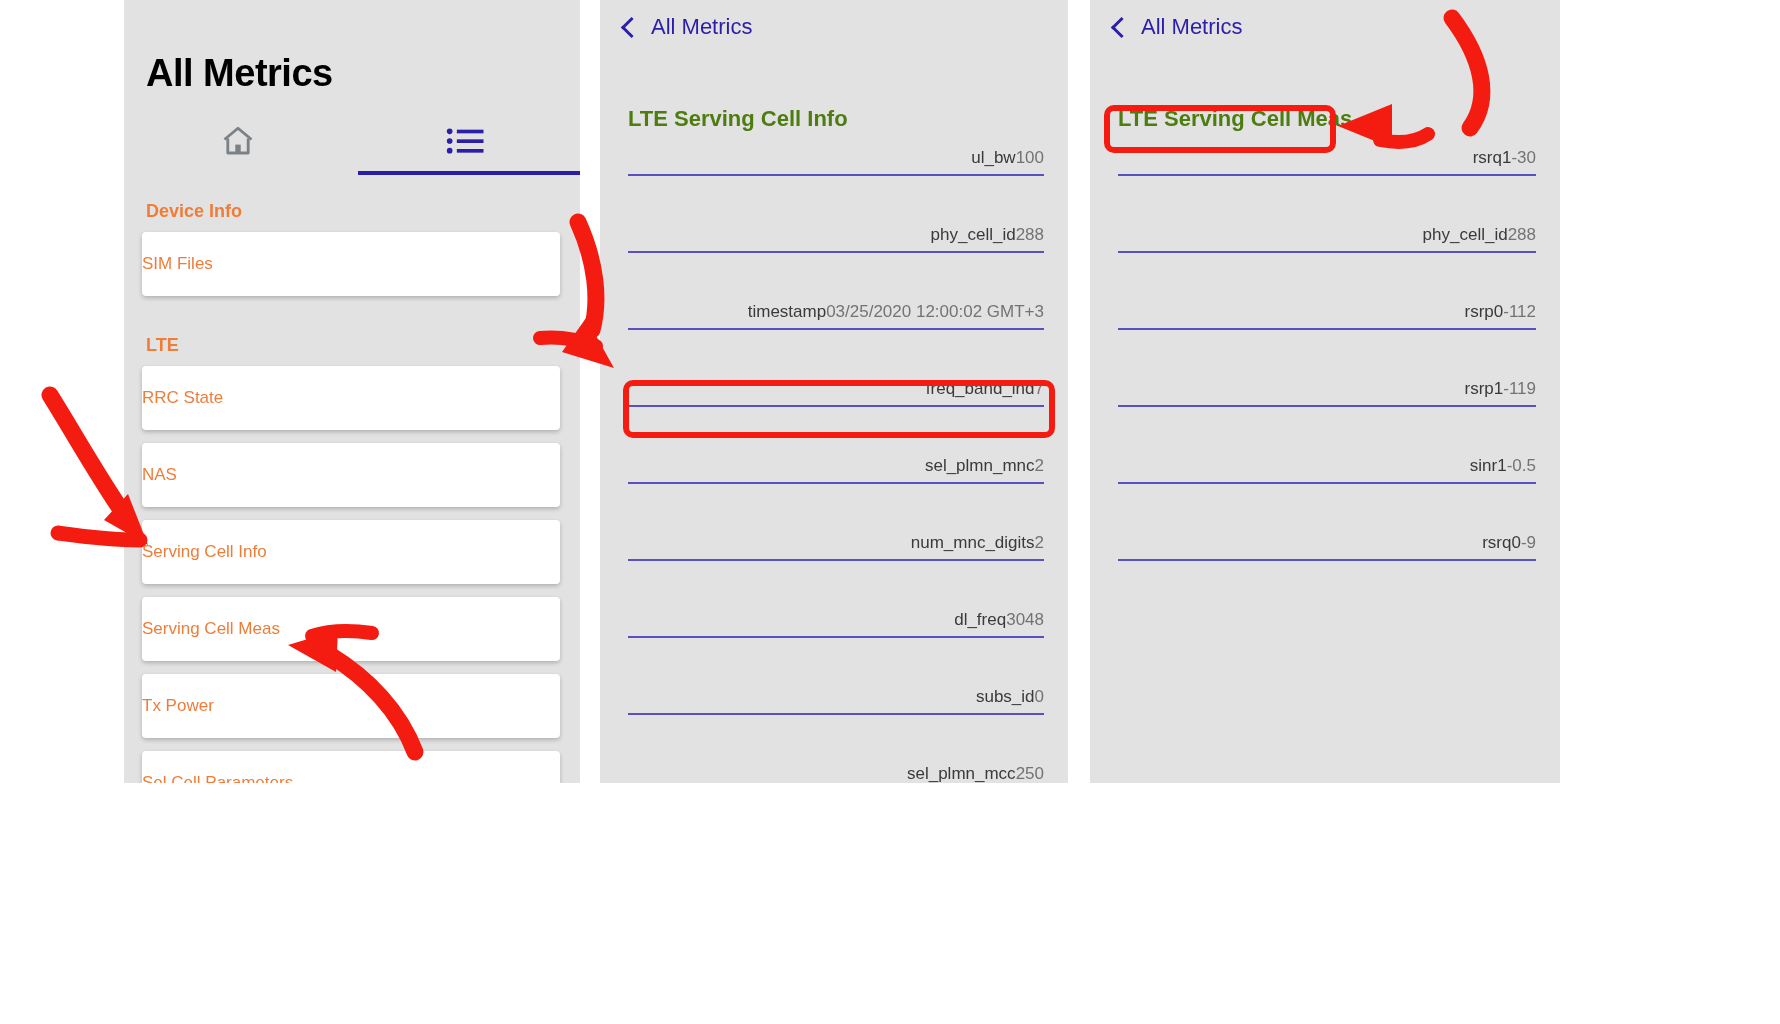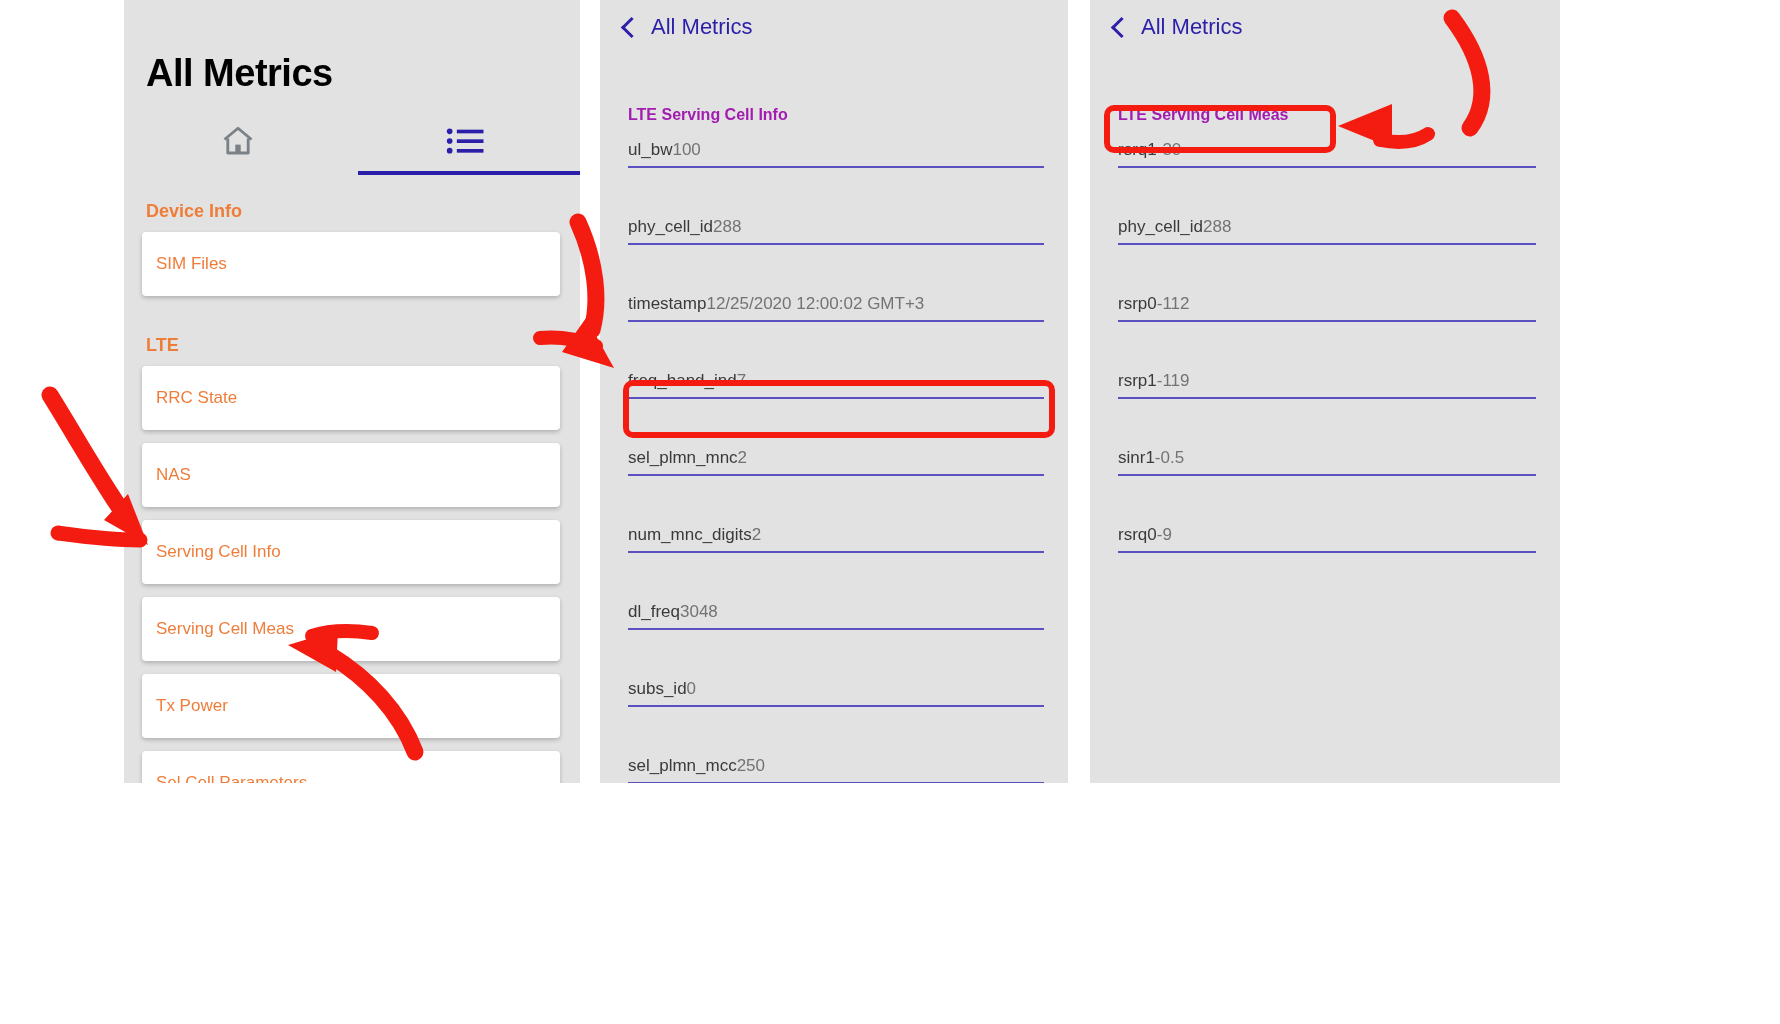--- a/index.html
+++ b/index.html
@@ -31,38 +31,38 @@
 
   .section-title{
     color:#ef7d3a;font-size:18px;font-weight:bold;
     padding:26px 0 10px 22px;
   }
   .card{
     margin:0 20px 13px 18px;background:#fff;border-radius:4px;
     height:64px;display:flex;align-items:center;
     box-shadow:0 2px 4px rgba(0,0,0,.22);
   }
-  .card-label{color:#ef7d3a;font-size:17px;padding-left:14px;}
+  .card-label{color:#ef7d3a;font-size:17px;}
 
   
   #panel-mid{left:600px;width:468px;}
   #panel-right{left:1090px;width:470px;}
   .back-row{display:flex;align-items:center;padding:14px 0 0 22px;}
   .chev{
     width:12px;height:12px;border-left:3.5px solid #2b1ea8;border-bottom:3.5px solid #2b1ea8;
     transform:rotate(45deg);margin-right:12px;margin-left:2px;
   }
   .back-label{color:#2b1ea8;font-size:22px;}
   .detail-title{
-    color:#a21caf;font-size:16px;font-weight:bold;
+    color:#4d7c0f;font-size:22px;font-weight:bold;
     padding:66px 0 0 28px;
   }
   .rows{padding:16px 24px 0 28px;}
   .row{height:77px;position:relative;}
-  .row .kv{display:flex;align-items:flex-end;justify-content:flex-start;}
+  .row .kv{display:flex;align-items:flex-end;justify-content:flex-end;}
   .k{color:#3a3a3a;font-size:17px;}
   .v{color:#737373;font-size:17px;text-align:right;white-space:nowrap;}
   .rule{height:2px;background:#5b50c0;margin-top:6px;}
 
   
   .hl{
     position:absolute;border:6px solid #f41c10;border-radius:10px;
     pointer-events:none;box-sizing:border-box;
   }
   #hl-freq{left:623px;top:380px;width:432px;height:58px;}
@@ -149,21 +149,21 @@
       <div class="row">
         <div class="kv">
           <span class="k">phy_cell_id</span>
           <span class="v">288</span>
         </div>
           <div class="rule"></div>
       </div>
       <div class="row">
         <div class="kv">
           <span class="k">timestamp</span>
-          <span class="v">12/25/2020 12:00:02 GMT+3</span>
+          <span class="v">03/25/2020 12:00:02 GMT+3</span>
         </div>
           <div class="rule"></div>
       </div>
       <div class="row">
         <div class="kv">
           <span class="k">freq_band_ind</span>
           <span class="v">7</span>
         </div>
           <div class="rule"></div>
       </div>

